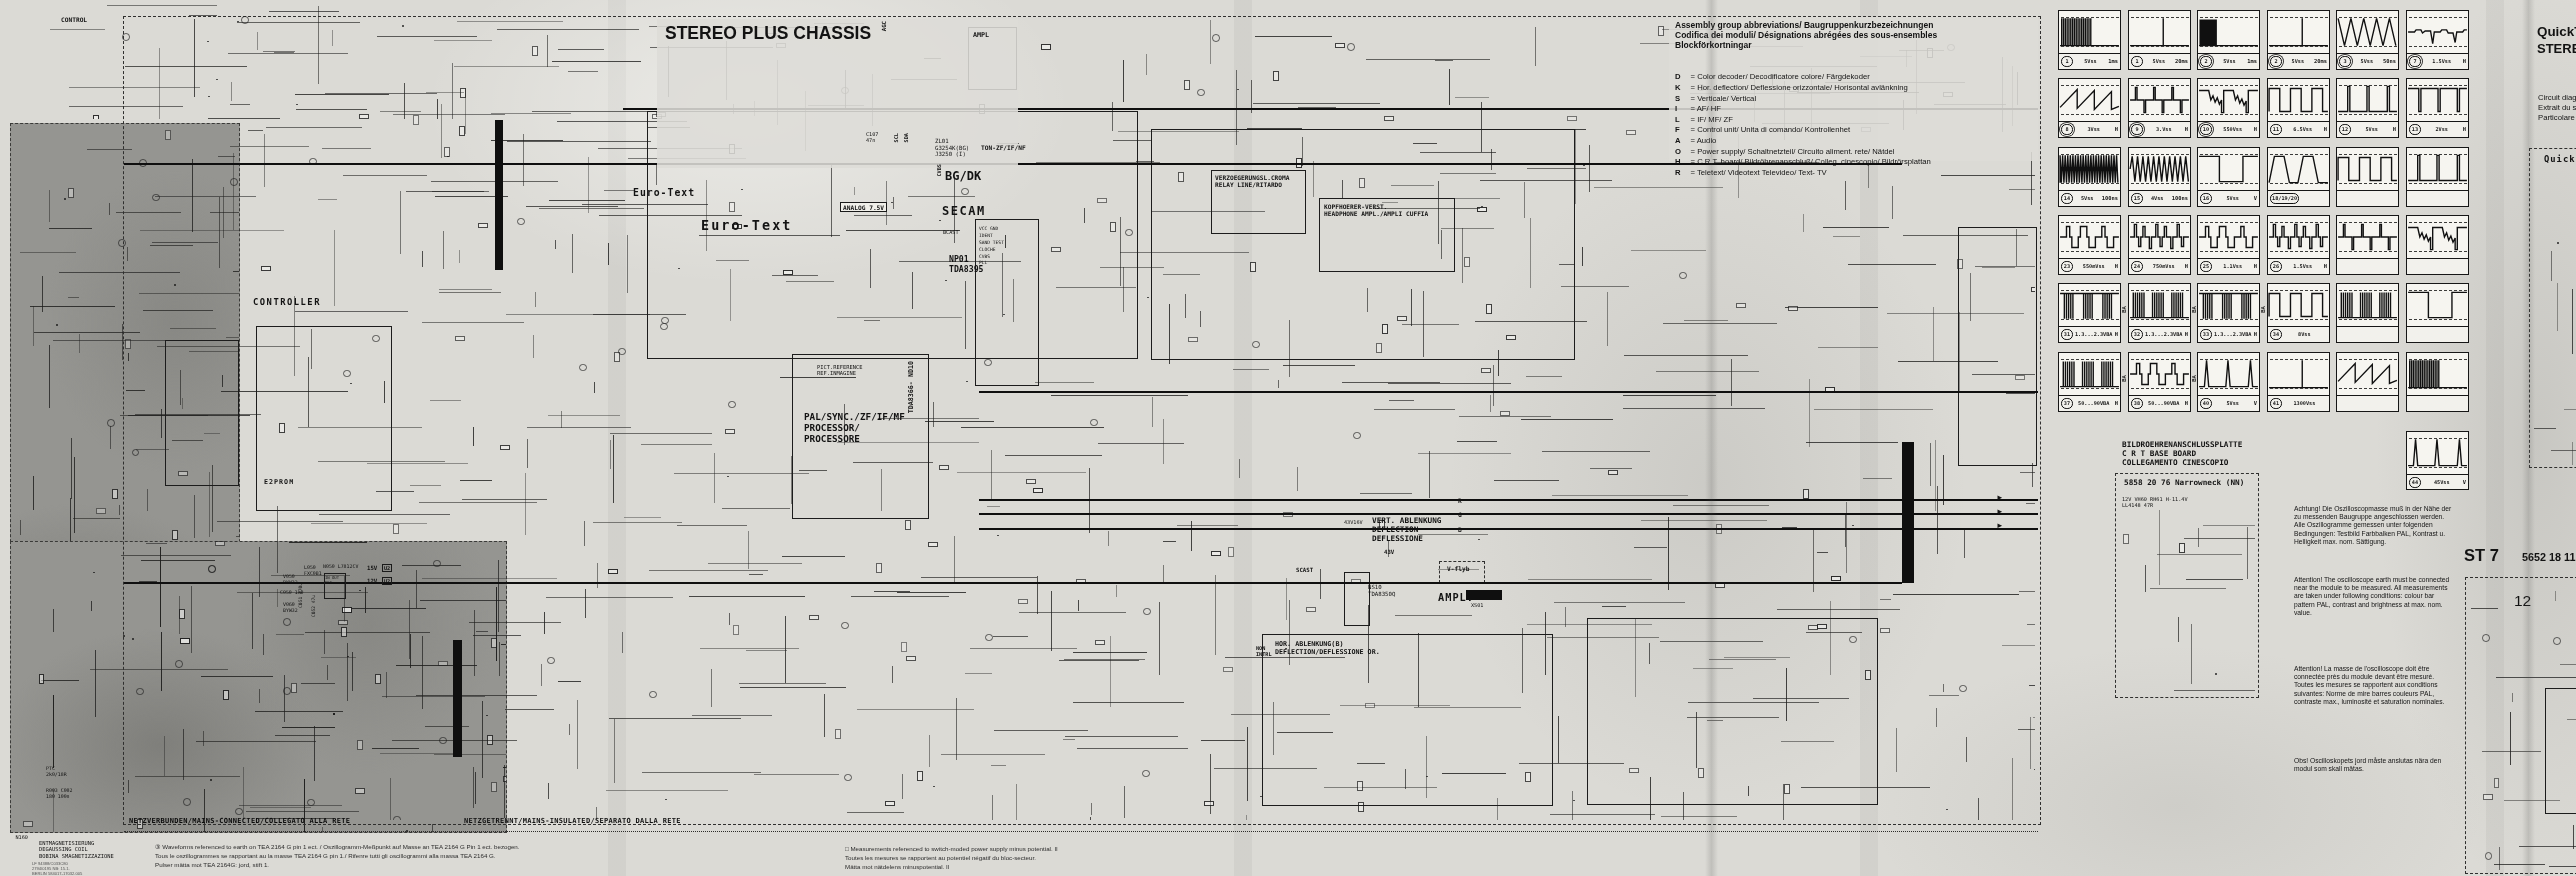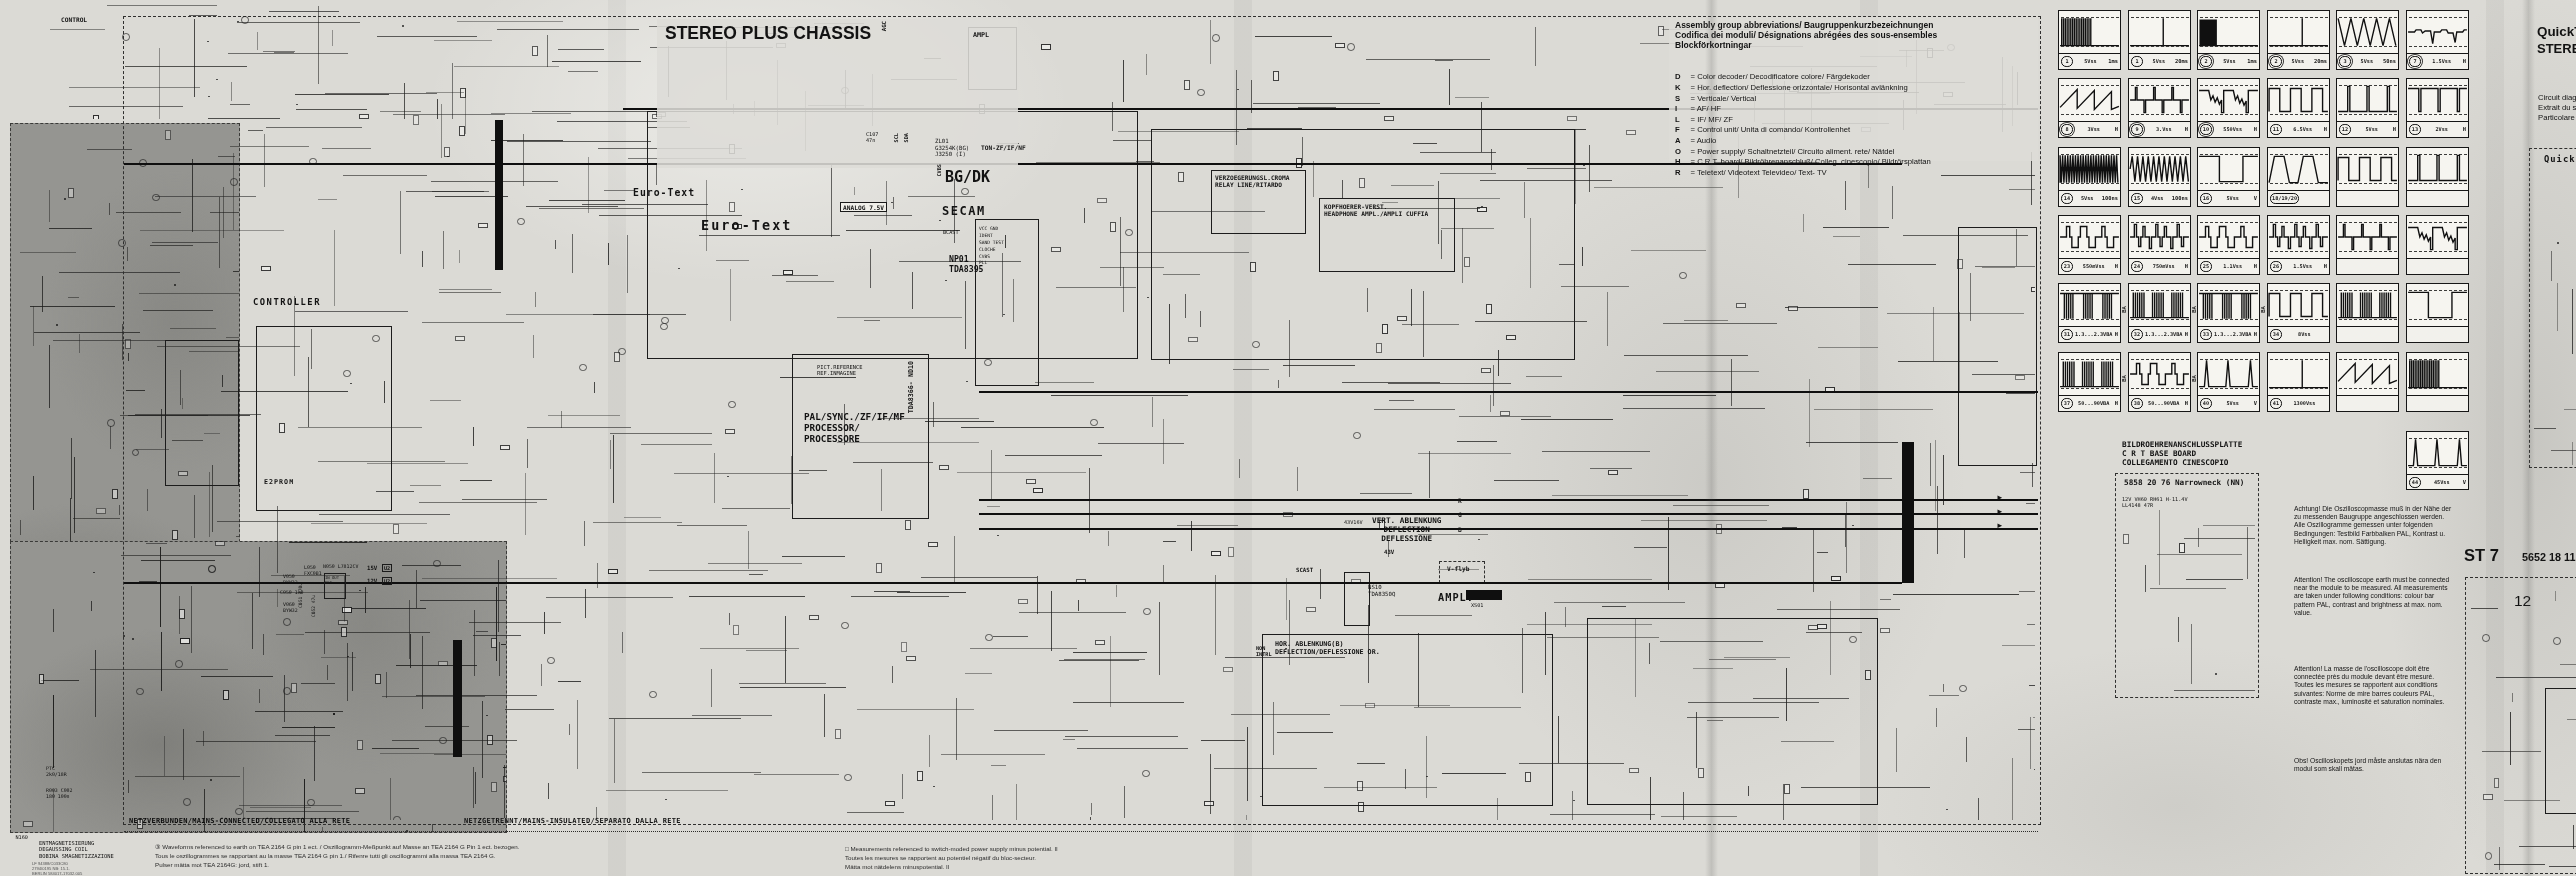--- a/index.html
+++ b/index.html
@@ -1037,37 +1037,37 @@
   <div class="lbl mono b" style="left:633px;top:187px;font-size:9.8px;letter-spacing:1px;">Euro-Text</div>
   <div class="lbl mono b" style="left:701px;top:218px;font-size:13.4px;letter-spacing:2.1px;">Euro-Text</div>
   <div class="lbl mono b" style="left:1215px;top:174px;font-size:6.2px;">VERZOEGERUNGSL.CROMA
 RELAY LINE/RITARDO</div>
   <div class="lbl mono b" style="left:1324px;top:203px;font-size:6.2px;">KOPFHOERER-VERST.
 HEADPHONE AMPL./AMPLI CUFFIA</div>
   <div class="lbl mono" style="left:935px;top:138px;font-size:5.7px;">ZL01
 G3254K(BG)
 J3250 (I)</div>
   <div class="lbl mono b" style="left:981px;top:144px;font-size:6.2px;">TON-ZF/IF/NF</div>
-  <div class="lbl mono b" style="left:945px;top:169px;font-size:15px;">BG/DK</div>
+  <div class="lbl mono b" style="left:945px;top:169px;font-size:12px;">BG/DK</div>
   <div class="lbl mono b" style="left:942px;top:204px;font-size:12px;letter-spacing:1.5px;">SECAM</div>
   <div class="lbl mono b" style="left:949px;top:255px;font-size:8.2px;">NP01
 TDA8395</div>
   <div class="lbl mono" style="left:979px;top:226px;font-size:4.6px;line-height:1.5;">VCC GND
 IDENT
 SAND TEST
 CLOCHE
 CVBS
 PLL</div>
   <div class="lbl mono b" style="left:804px;top:412px;font-size:9.3px;">PAL/SYNC./ZF/IF/MF
  PROCESSOR/
  PROCESSORE</div>
   <div class="lbl mono b vert" style="left:908px;top:361px;font-size:6.7px;">TDA8366-  ND10</div>
   <div class="lbl mono" style="left:817px;top:364px;font-size:5.4px;">PICT.REFERENCE
 REF.INMAGINE</div>
-  <div class="lbl mono b" style="left:1372px;top:516px;font-size:7.7px;text-align:center;">VERT. ABLENKUNG
+  <div class="lbl mono b" style="left:1372px;top:516px;font-size:7.7px;text-align:left;">VERT. ABLENKUNG
 DEFLECTION
 DEFLESSIONE</div>
   <div class="lbl mono" style="left:1368px;top:584px;font-size:5.7px;">NS10
 TDA8350Q</div>
   <div class="lbl mono b" style="left:1438px;top:591px;font-size:10.3px;letter-spacing:1px;">AMPL.</div>
   <div class="lbl mono b" style="left:1275px;top:641px;font-size:6.7px;">HOR. ABLENKUNG(B)
 DEFLECTION/DEFLESSIONE OR.</div>
   <div class="lbl mono b" style="left:840px;top:202px;font-size:6.2px;border:1px solid #1a1a1a;padding:0.5px 2.1px;background:#f0efe9;">ANALOG 7.5V</div>
   <div class="lbl mono b" style="left:253px;top:297px;font-size:8.8px;letter-spacing:1.5px;">CONTROLLER</div>
   <div class="lbl mono b" style="left:264px;top:479px;font-size:6.7px;letter-spacing:1px;">E2PROM</div>

